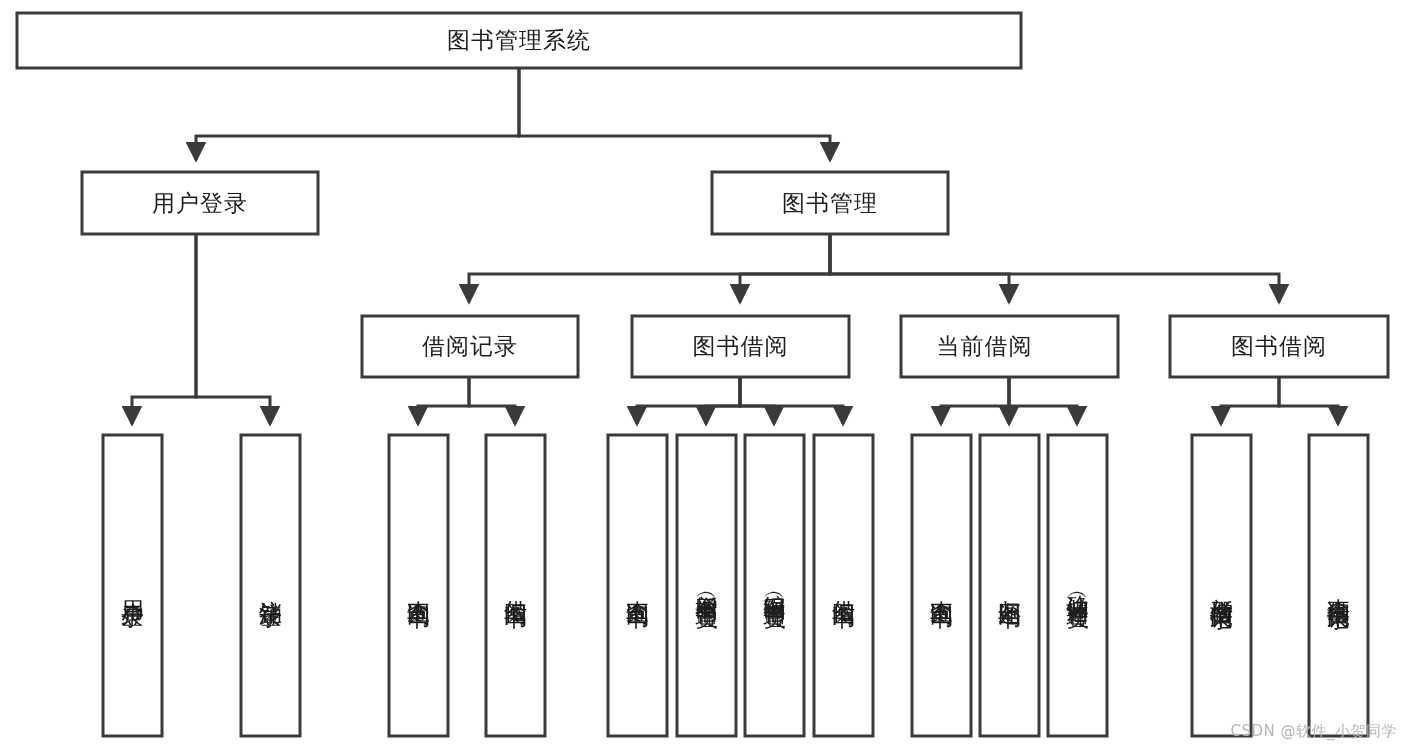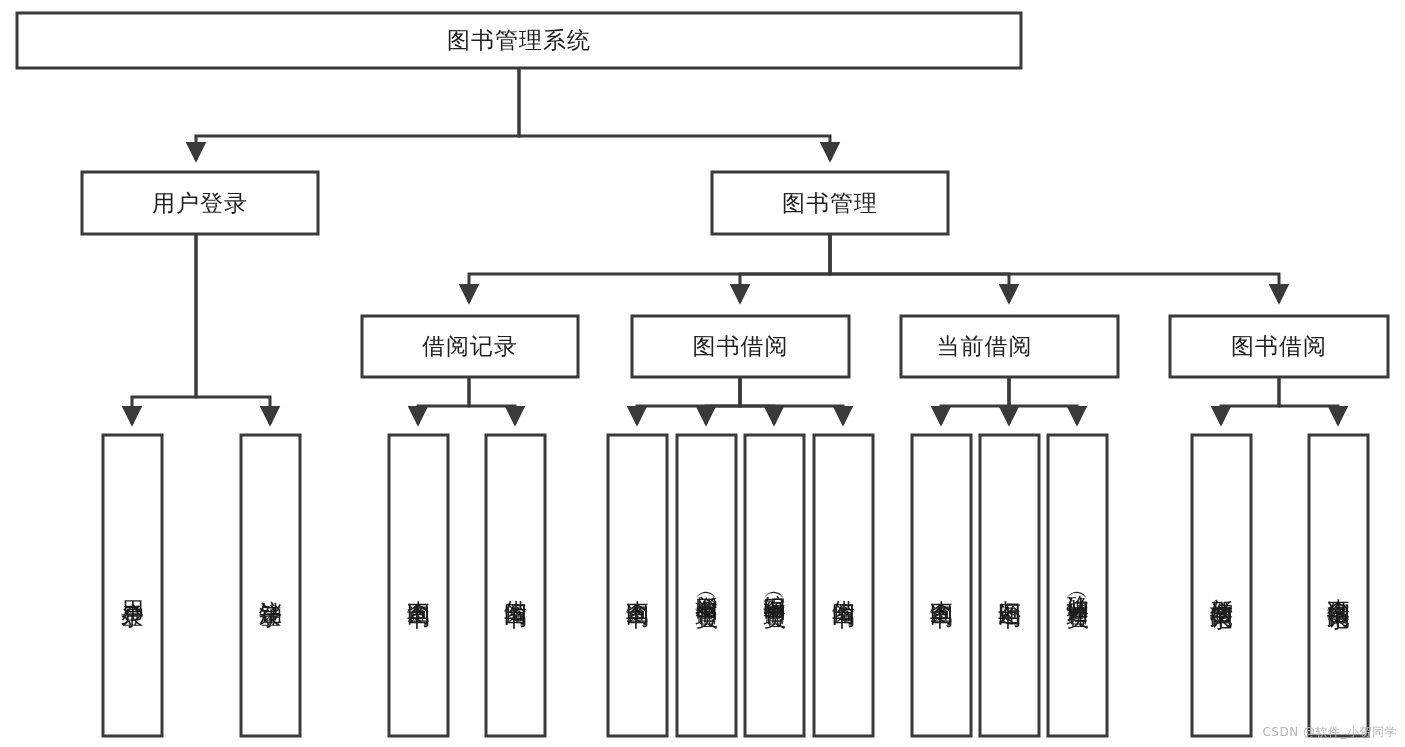--- a/index.html
+++ b/index.html
@@ -68,21 +68,21 @@
     text-orientation: upright;
     line-height: 1.08;
     letter-spacing: 2px;
     white-space: nowrap;
     overflow: visible;
   }
   .watermark {
     position: absolute;
     right: 8px;
     bottom: 6px;
-    font-size: 12px;
+    font-size: 15px;
     color: #b6b6b6;
     letter-spacing: 0.5px;
     font-family: "DejaVu Sans", "Liberation Sans", sans-serif;
     pointer-events: none;
   }
 </style>
 </head>
 <body>
 
 <div id="diagram-root">

